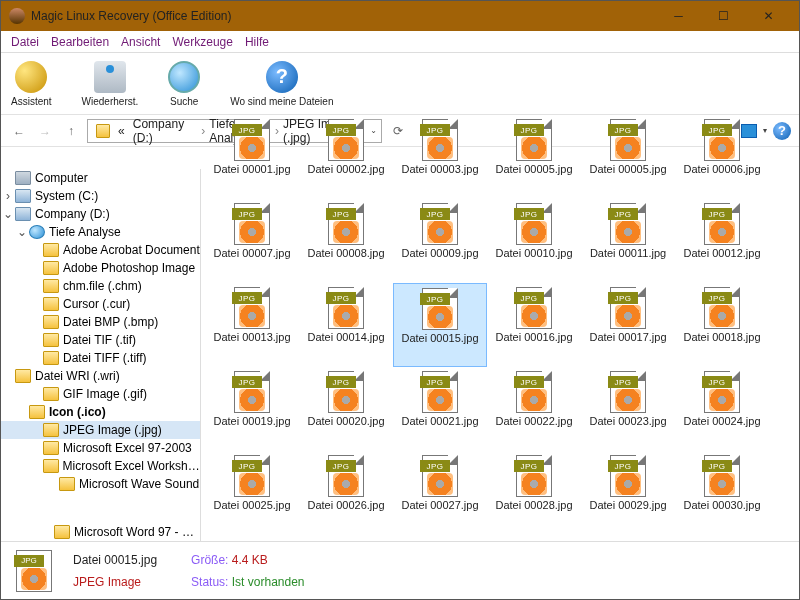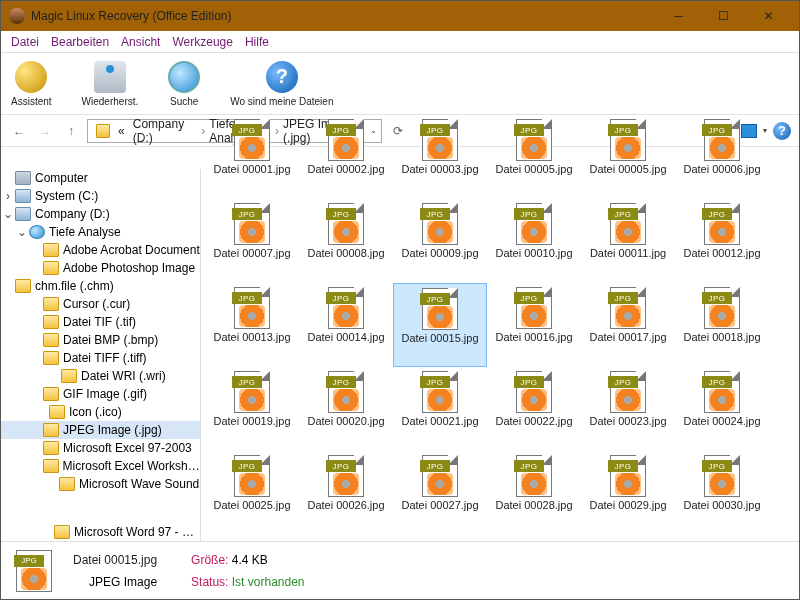--- a/index.html
+++ b/index.html
@@ -40,22 +40,22 @@
 .item .page::after { content: ""; position: absolute; top: -1px; right: -1px; width: 10px; height: 10px; background: linear-gradient(135deg,#fff 49%, #777 51%); }
 .item .badge { position: absolute; top: 5px; left: 3px; width: 30px; height: 12px; background: #8a8a15; color: #fff; font-size: 8px; display: flex; align-items: center; justify-content: center; letter-spacing: 0.5px; }
 .item .swirl { position: absolute; top: 18px; left: 10px; width: 26px; height: 22px; border-radius: 4px; background: radial-gradient(circle at 50% 50%, #aaa 0 4px, #f58220 4px 12px, #ffbf80 12px); }
 .item .fname { font-size: 11px; color: #222; text-align: center; width: 100%; overflow: hidden; white-space: nowrap; text-overflow: ellipsis; }
 .statusbar { height: 58px; border-top: 1px solid #ddd; display: flex; align-items: center; padding: 6px 10px; gap: 16px; }
 .statusbar .sthumb { width: 46px; height: 42px; position: relative; flex-shrink: 0; }
 .statusbar .sthumb .page { width: 36px; height: 42px; background: #fff; border: 1px solid #777; position: absolute; left: 5px; }
 .statusbar .sthumb .badge { position: absolute; top: 5px; left: 3px; width: 30px; height: 12px; background: #8a8a15; color: #fff; font-size: 8px; display: flex; align-items: center; justify-content: center; }
 .statusbar .sthumb .swirl { position: absolute; top: 18px; left: 10px; width: 26px; height: 22px; border-radius: 4px; background: radial-gradient(circle at 50% 50%, #aaa 0 4px, #f58220 4px 12px, #ffbf80 12px); }
 .statusbar .col { display: flex; flex-direction: column; gap: 8px; }
-.statusbar .k { color: #be185d; }
-.statusbar .v { color: #000000; text-align: right; }
+.statusbar .k { color: #8b5cf6; }
+.statusbar .v { color: #b91c1c; }
 .statusbar .vg { color: #2a8c2a; }
 .tool-wand { background: radial-gradient(circle at 30% 30%, #ffe680, #c78f00); border-radius: 50%; position: relative; }
 .tool-restore { background: linear-gradient(#e0e6ec,#aeb9c4); border-radius: 4px; position: relative; }
 .tool-restore::after { content:""; position:absolute; top:4px; left:12px; width:8px; height:8px; background:#2a90d9; border-radius:50%; }
 .tool-search { background: radial-gradient(circle at 35% 35%, #bfe7ff, #2a8fd6); border-radius: 50%; border:2px solid #6aa; position: relative; }
 .tool-help { background: radial-gradient(circle at 35% 35%, #7bbbff, #0a5db0); border-radius: 50%; color:#fff; display:flex;align-items:center;justify-content:center;font-weight:bold;font-size:20px; }
 .funnel { width:0;height:0;border-left:7px solid transparent;border-right:7px solid transparent;border-top:10px solid #1857b3; }
 .pic-ic { width:16px;height:14px;background:#2a90d9;border:1px solid #0a5db0; }
 .down-caret{ color:#444; font-size:8px; margin-left:-2px; }
 </style>
@@ -151,56 +151,56 @@
       <div class="node" style="padding-left: 28px;">
         <span class="twist"></span>
         <span class="fic folder"></span>
         <span class="lbl">Adobe Acrobat Document</span>
       </div>
       <div class="node" style="padding-left: 28px;">
         <span class="twist"></span>
         <span class="fic folder"></span>
         <span class="lbl">Adobe Photoshop Image</span>
       </div>
+      <div class="node" style="padding-left: 28px;">
+        <span class="twist"></span>
+        <span class="fic folder"></span>
+        <span class="lbl">chm.file (.chm)</span>
+      </div>
+      <div class="node" style="padding-left: 28px;">
+        <span class="twist"></span>
+        <span class="fic folder"></span>
+        <span class="lbl">Cursor (.cur)</span>
+      </div>
+      <div class="node" style="padding-left: 28px;">
+        <span class="twist"></span>
+        <span class="fic folder"></span>
+        <span class="lbl">Datei BMP (.bmp)</span>
+      </div>
+      <div class="node" style="padding-left: 28px;">
+        <span class="twist"></span>
+        <span class="fic folder"></span>
+        <span class="lbl">Datei TIF (.tif)</span>
+      </div>
+      <div class="node" style="padding-left: 28px;">
+        <span class="twist"></span>
+        <span class="fic folder"></span>
+        <span class="lbl">Datei TIFF (.tiff)</span>
+      </div>
       <div class="node" style="">
         <span class="twist"></span>
         <span class="fic folder"></span>
-        <span class="lbl">chm.file (.chm)</span>
-      </div>
-      <div class="node" style="padding-left: 28px;">
-        <span class="twist"></span>
-        <span class="fic folder"></span>
-        <span class="lbl">Cursor (.cur)</span>
-      </div>
-      <div class="node" style="padding-left: 28px;">
-        <span class="twist"></span>
-        <span class="fic folder"></span>
-        <span class="lbl">Datei TIF (.tif)</span>
-      </div>
-      <div class="node" style="padding-left: 28px;">
-        <span class="twist"></span>
-        <span class="fic folder"></span>
-        <span class="lbl">Datei BMP (.bmp)</span>
-      </div>
-      <div class="node" style="padding-left: 28px;">
-        <span class="twist"></span>
-        <span class="fic folder"></span>
-        <span class="lbl">Datei TIFF (.tiff)</span>
-      </div>
-      <div class="node" style="padding-left: 28px; margin-left: 18px;">
-        <span class="twist"></span>
-        <span class="fic folder"></span>
         <span class="lbl">Datei WRI (.wri)</span>
       </div>
       <div class="node" style="padding-left: 28px;">
         <span class="twist"></span>
         <span class="fic folder"></span>
         <span class="lbl">GIF Image (.gif)</span>
       </div>
-      <div class="node" style="padding-left: 34px;">
+      <div class="node" style="padding-left: 14px; font-weight: bold;">
         <span class="twist"></span>
         <span class="fic folder"></span>
         <span class="lbl">Icon (.ico)</span>
       </div>
       <div class="node sel" style="padding-left: 28px;">
         <span class="twist"></span>
         <span class="fic folder"></span>
         <span class="lbl">JPEG Image (.jpg)</span>
       </div>
       <div class="node" style="padding-left: 28px;">

